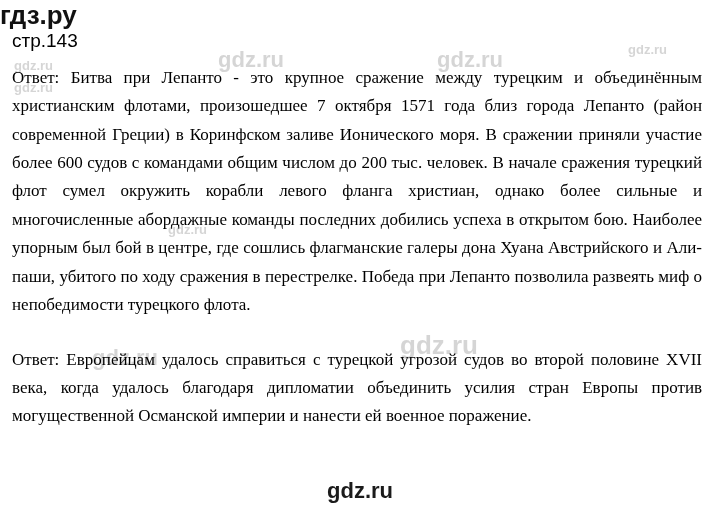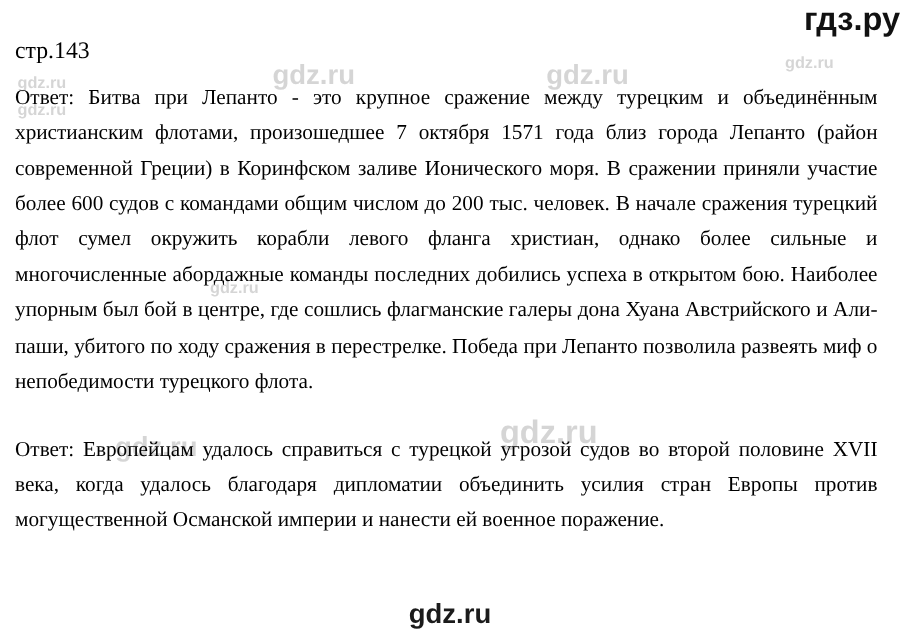--- a/index.html
+++ b/index.html
@@ -20,21 +20,21 @@
     width: 720px;
     height: 515px;
   }
 
   
   .site-logo {
     position: absolute;
     top: 0px;
     left: 0;
     width: 720px;
-    text-align: right;
+    text-align: left;
     font-family: "Liberation Sans", sans-serif;
     font-size: 26px;
     font-weight: bold;
     color: #111111;
     letter-spacing: 0px;
   }
 
   
   .wm {
     position: absolute;
@@ -47,21 +47,21 @@
   }
 
   
   .content {
     position: absolute;
     left: 12px;
     top: 30px;
     width: 696px;
   }
   .page-num {
-    font-family: Liberation Serif, serif;
+    font-family: Liberation Sans, sans-serif;
     font-size: 19px;
     margin: 0 0 12px 0;
     line-height: 1.15;
   }
   .para {
     font-size: 17px;
     line-height: 28.4px;
     text-align: justify;
     text-justify: inter-word;
     margin: 0;

